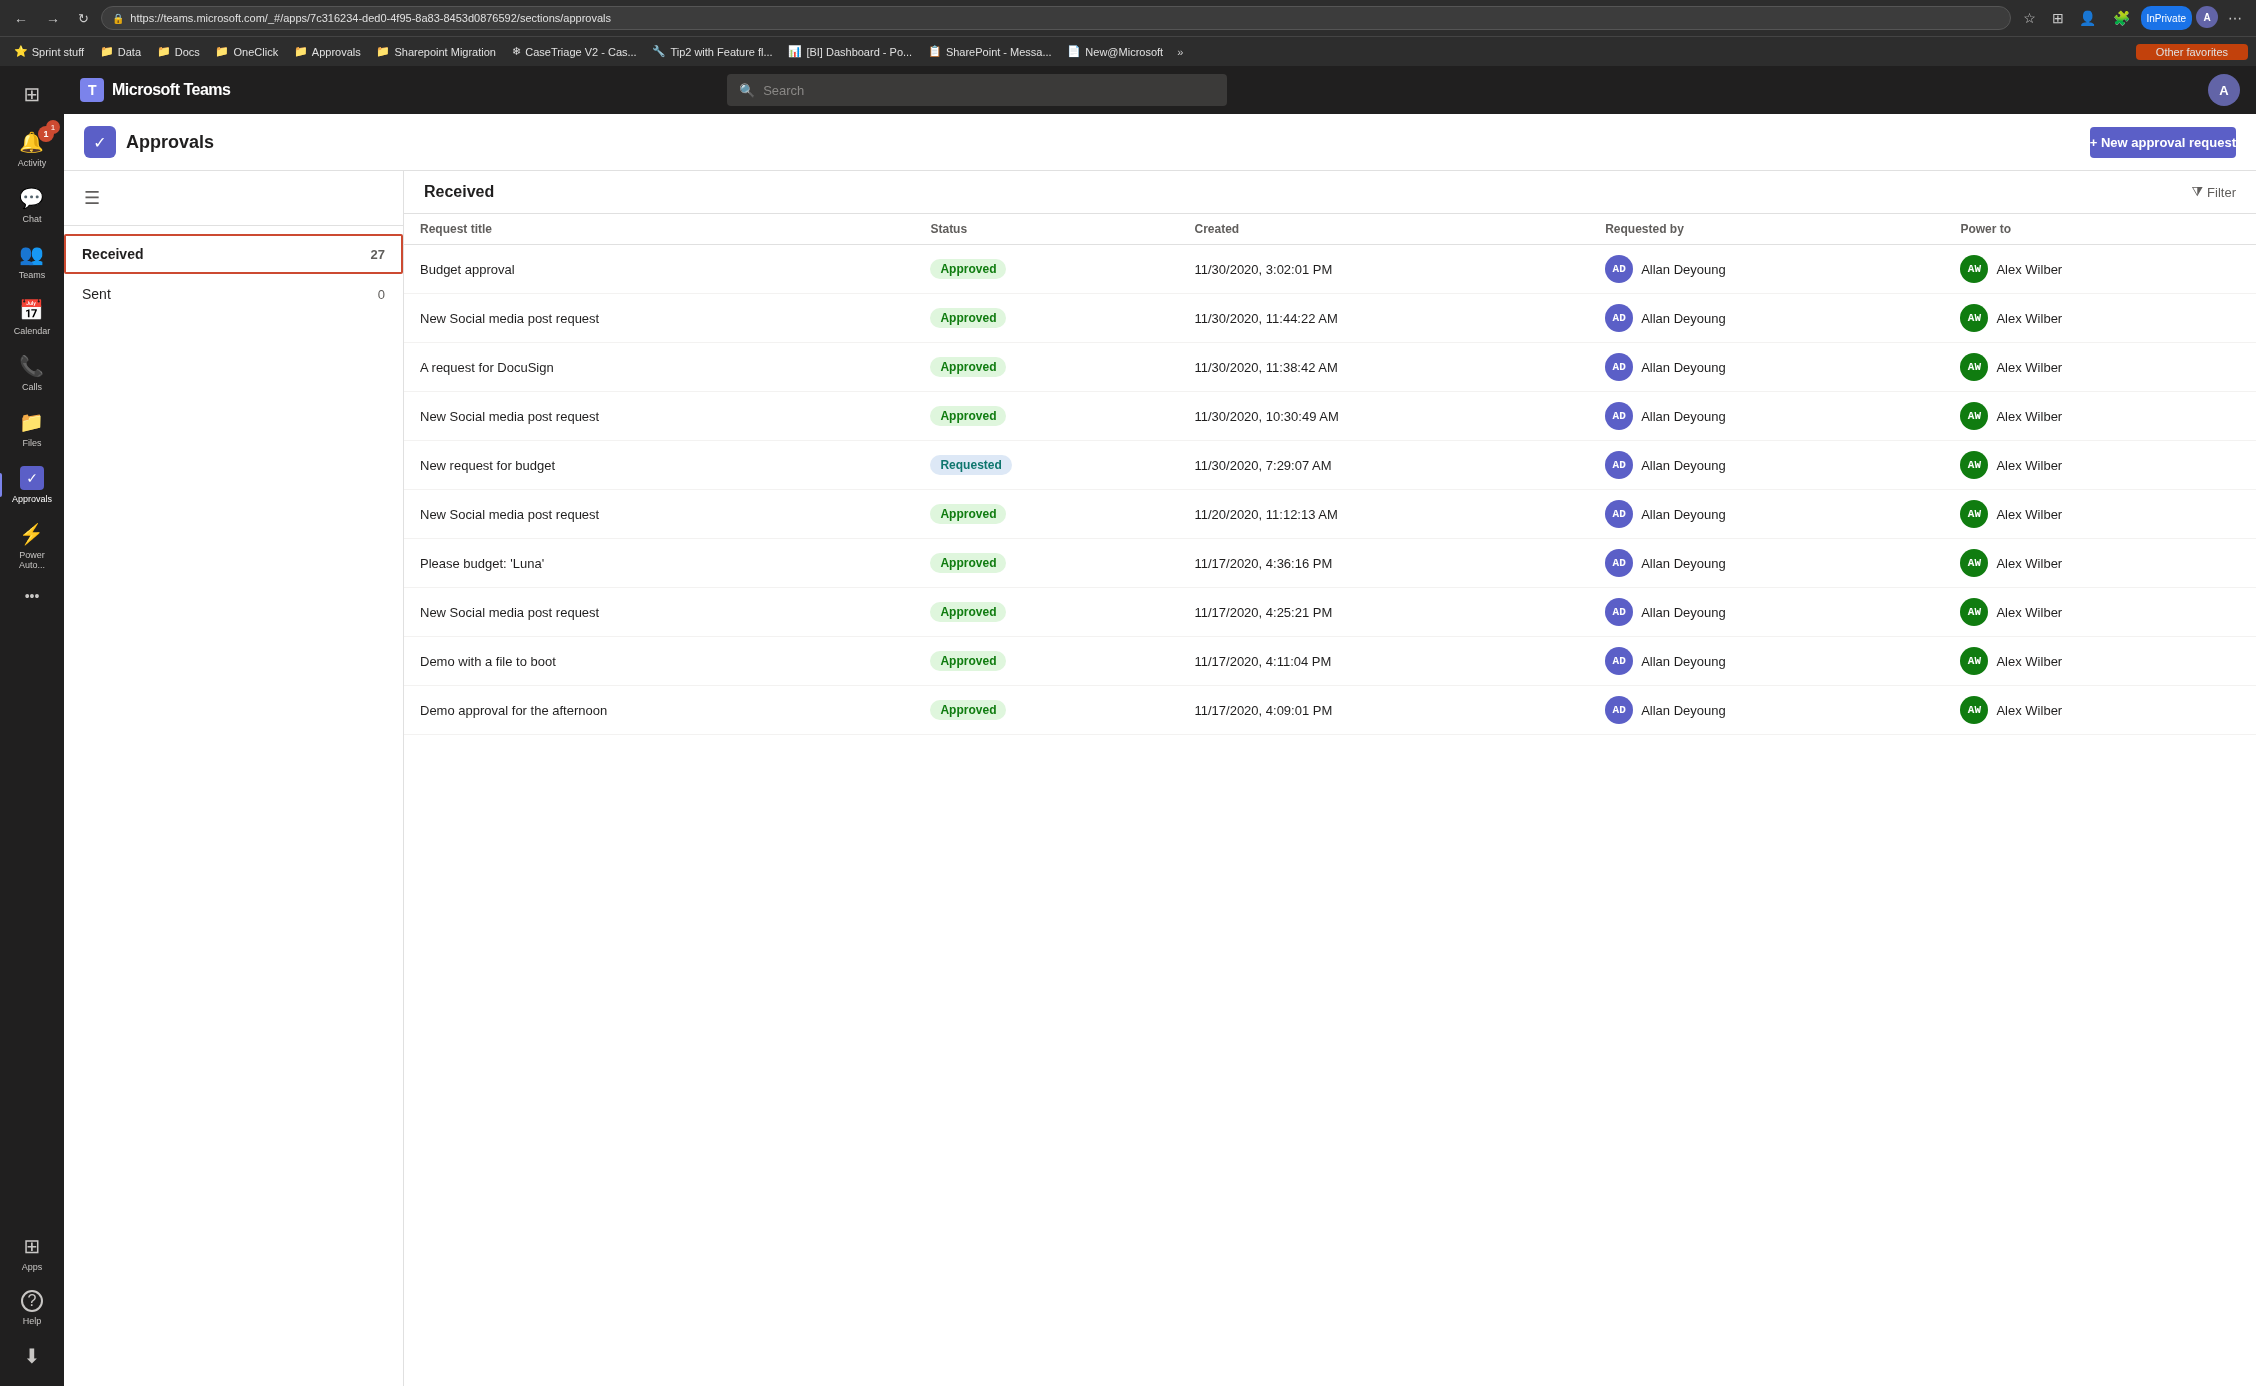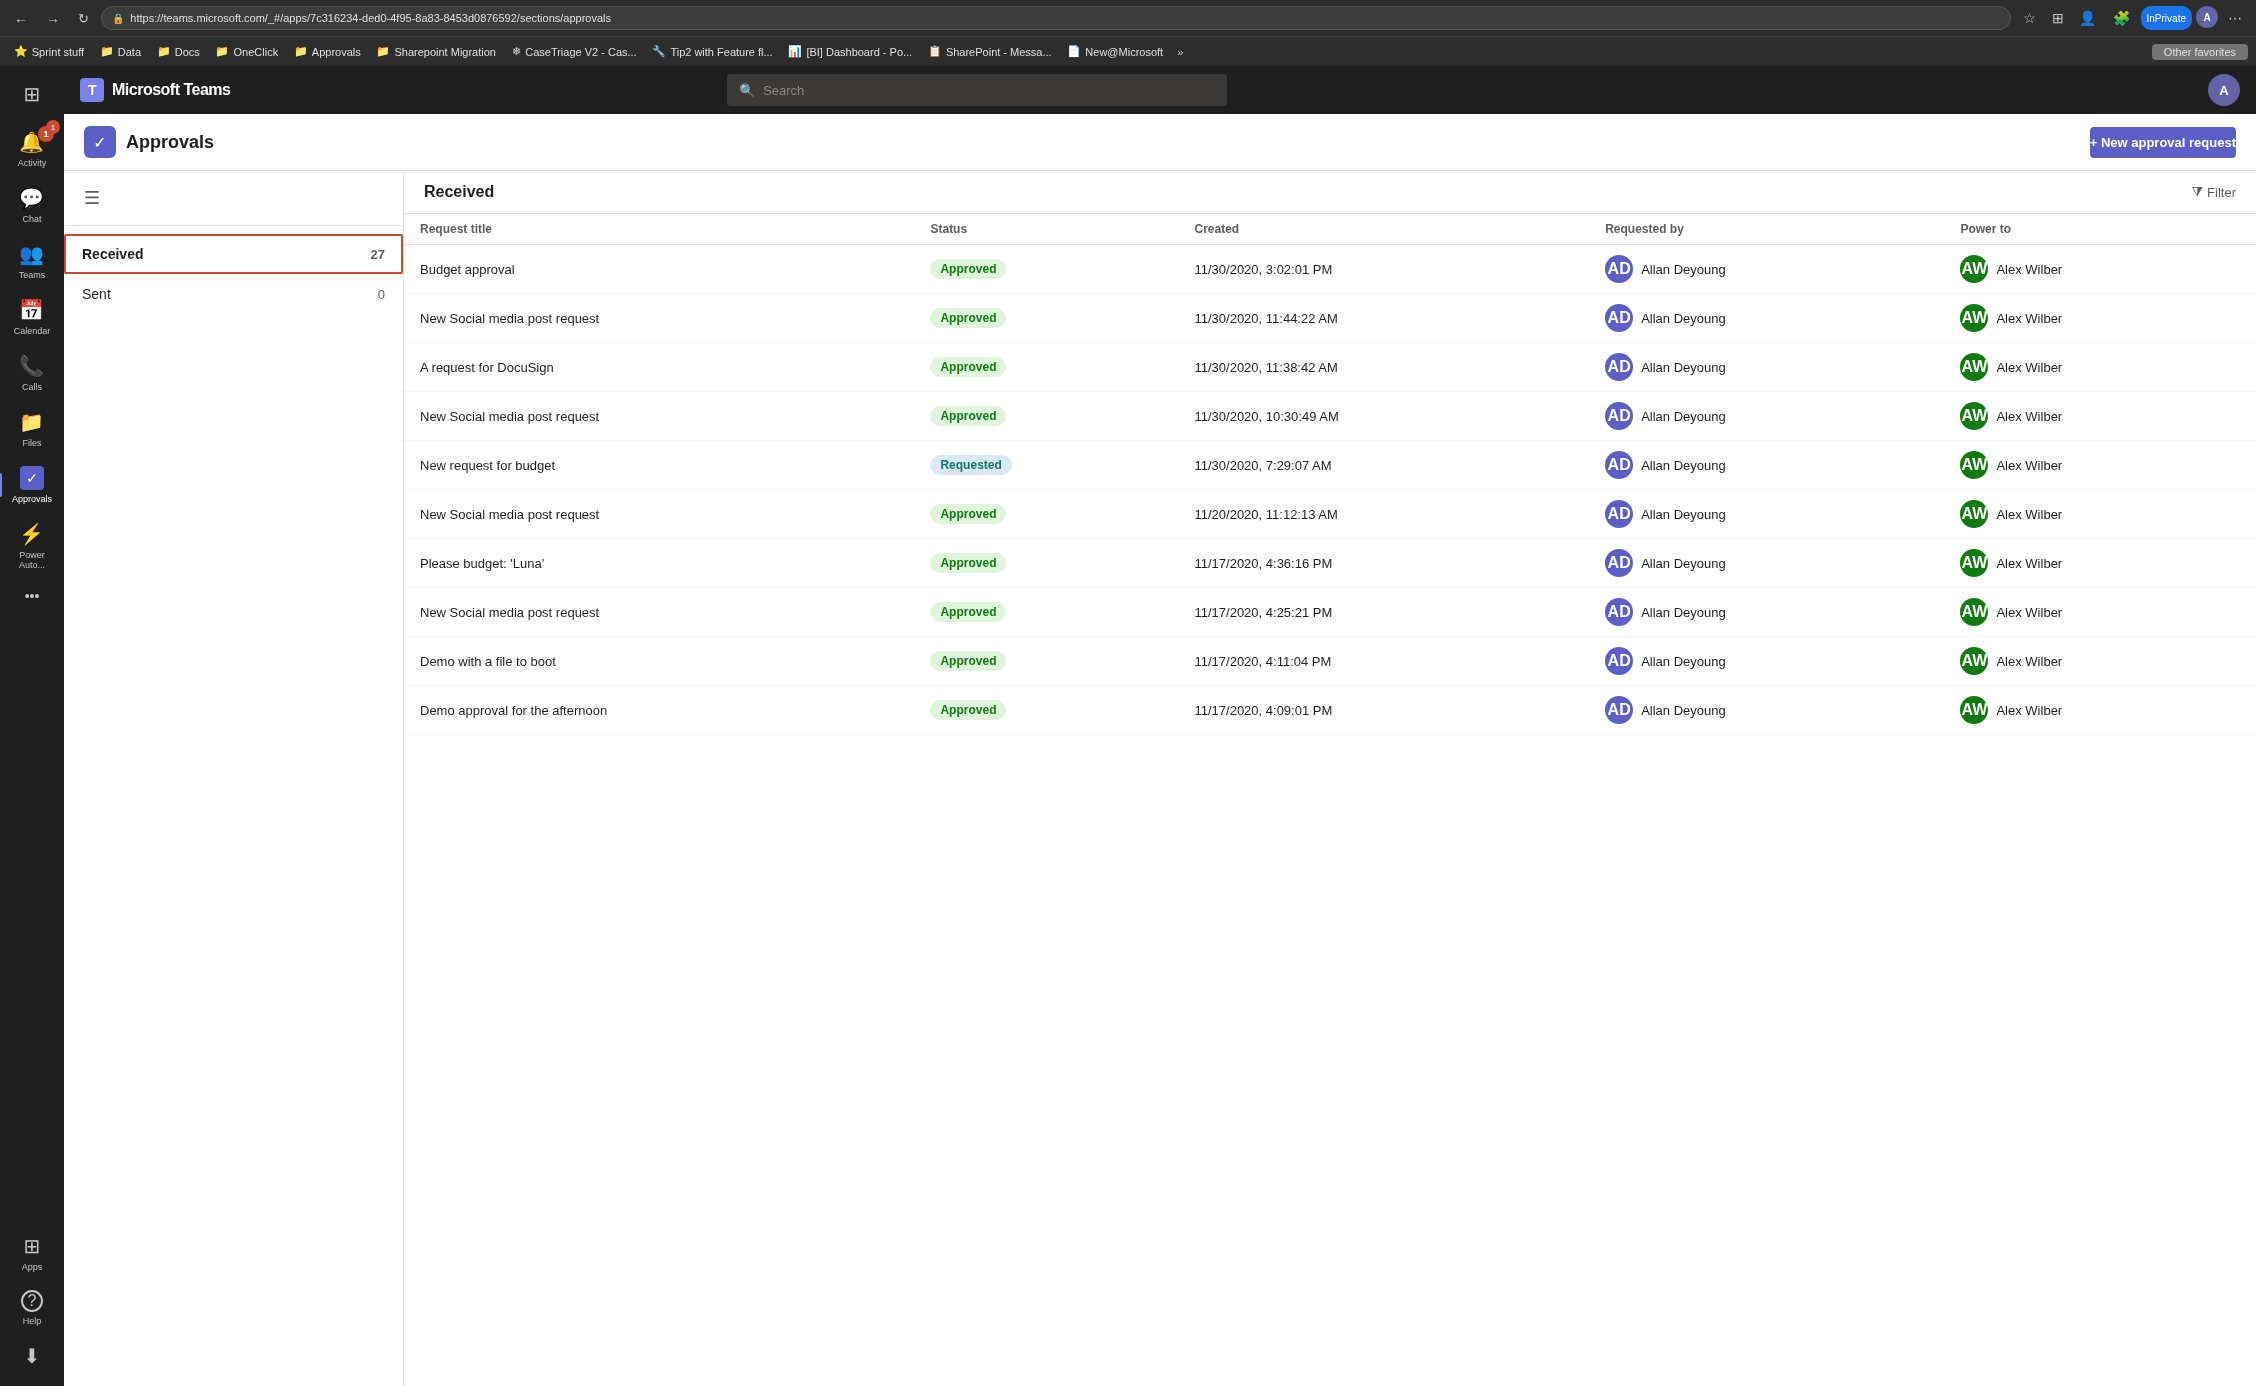--- a/index.html
+++ b/index.html
@@ -94,23 +94,23 @@
       border-radius: 4px;
       cursor: pointer;
       white-space: nowrap;
     }
     .bookmark-icon { font-size: 11px; }
     .bookmarks-overflow { color: #ccc; font-size: 11px; padding: 2px 4px; cursor: pointer; }
     .other-favorites {
       margin-left: auto;
       color: #e0e0e0;
       font-size: 11px;
-      padding: 2px 12px;
-      cursor: pointer;
-      background: #737373;
+      padding: 2px 20px;
+      cursor: pointer;
+      background: #c2410c;
       border-radius: 4px;
     }
 
     
     .app-container {
       display: flex;
       flex: 1;
       overflow: hidden;
     }
 
@@ -432,24 +432,25 @@
     }
     .person-avatar {
       width: 28px;
       height: 28px;
       border-radius: 50%;
       background: #6264a7;
       display: flex;
       align-items: center;
       justify-content: center;
       color: white;
-      font-size: 16px;
+      font-size: 11px;
       font-weight: bold;
       flex-shrink: 0;
       overflow: hidden;
+      font-family: Liberation Mono, monospace;
     }
     .person-name { font-size: 13px; color: #201f1f; }
 
     
     .right-panel::-webkit-scrollbar { width: 6px; }
     .right-panel::-webkit-scrollbar-track { background: #f1f1f1; }
     .right-panel::-webkit-scrollbar-thumb { background: #c8c6c4; border-radius: 3px; }
   </style>
 </head>
 <body>

